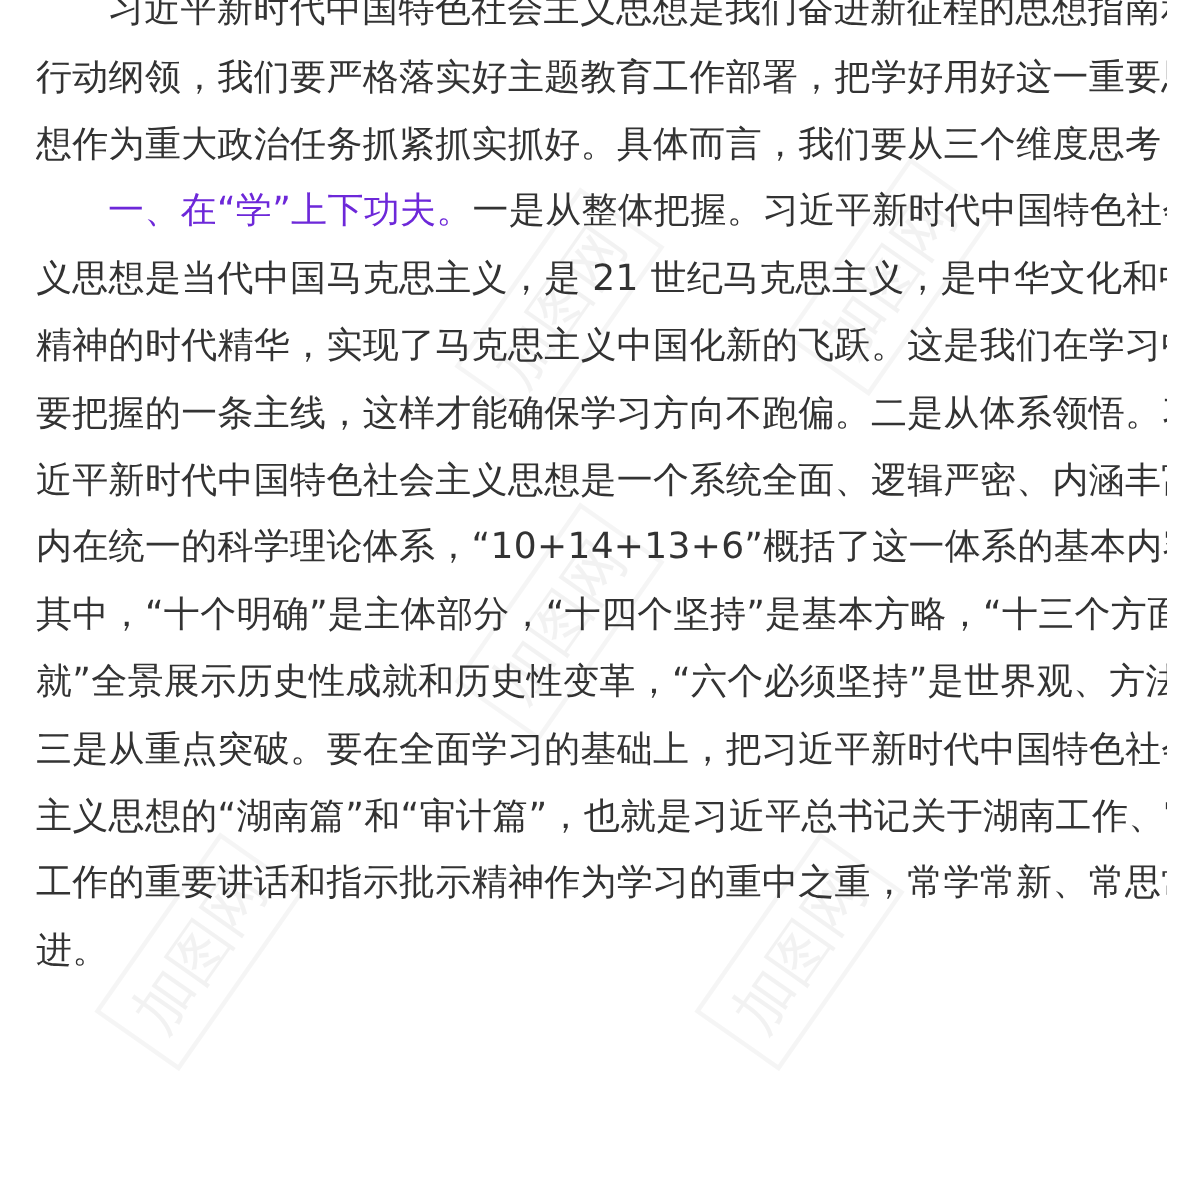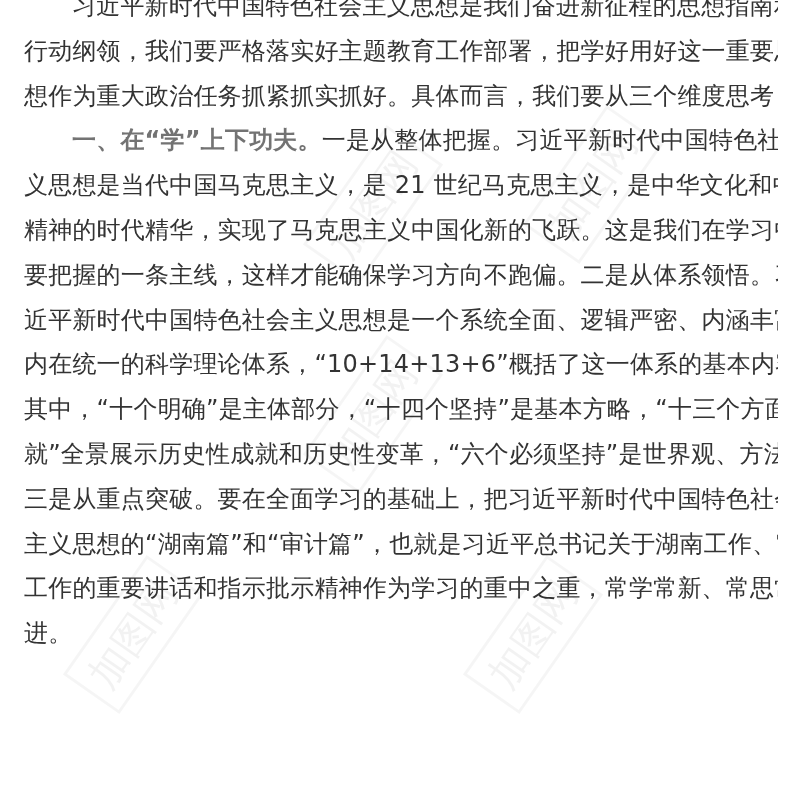--- a/index.html
+++ b/index.html
@@ -10,21 +10,21 @@
     font-size: 24px; color: #333333;
     letter-spacing: 0.2px;
   }
   .line {
     height: 44.8px; line-height: 44.8px;
     white-space: nowrap; overflow: hidden;
     text-align: justify; text-align-last: justify;
   }
   .line.last { text-align-last: left; }
   .indent { padding-left: 48px; }
-  .bold { font-weight: bold; color: #737373; }
+  .bold { font-weight: normal; color: #6d28d9; }
   .watermark {
     position: absolute; font-family: "DejaVu Sans", sans-serif;
     font-size: 40px; color: rgba(0,0,0,0.05); transform: rotate(-55deg);
     pointer-events: none; border: 3px solid rgba(0,0,0,0.04); padding: 4px 10px;
   }
 </style>
 </head>
 <body>
 
 <div class="page">

